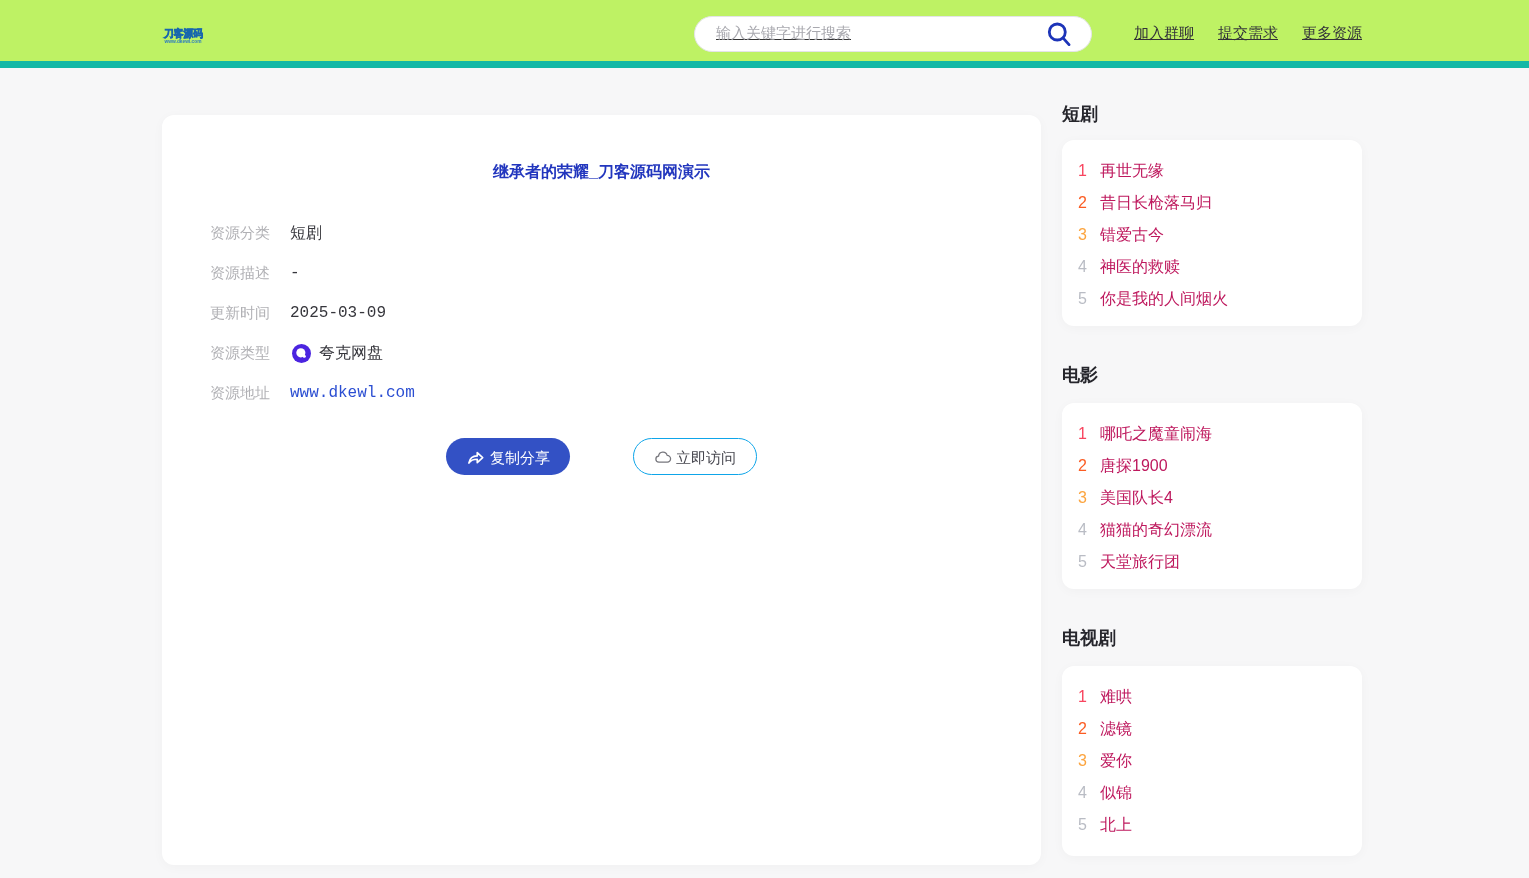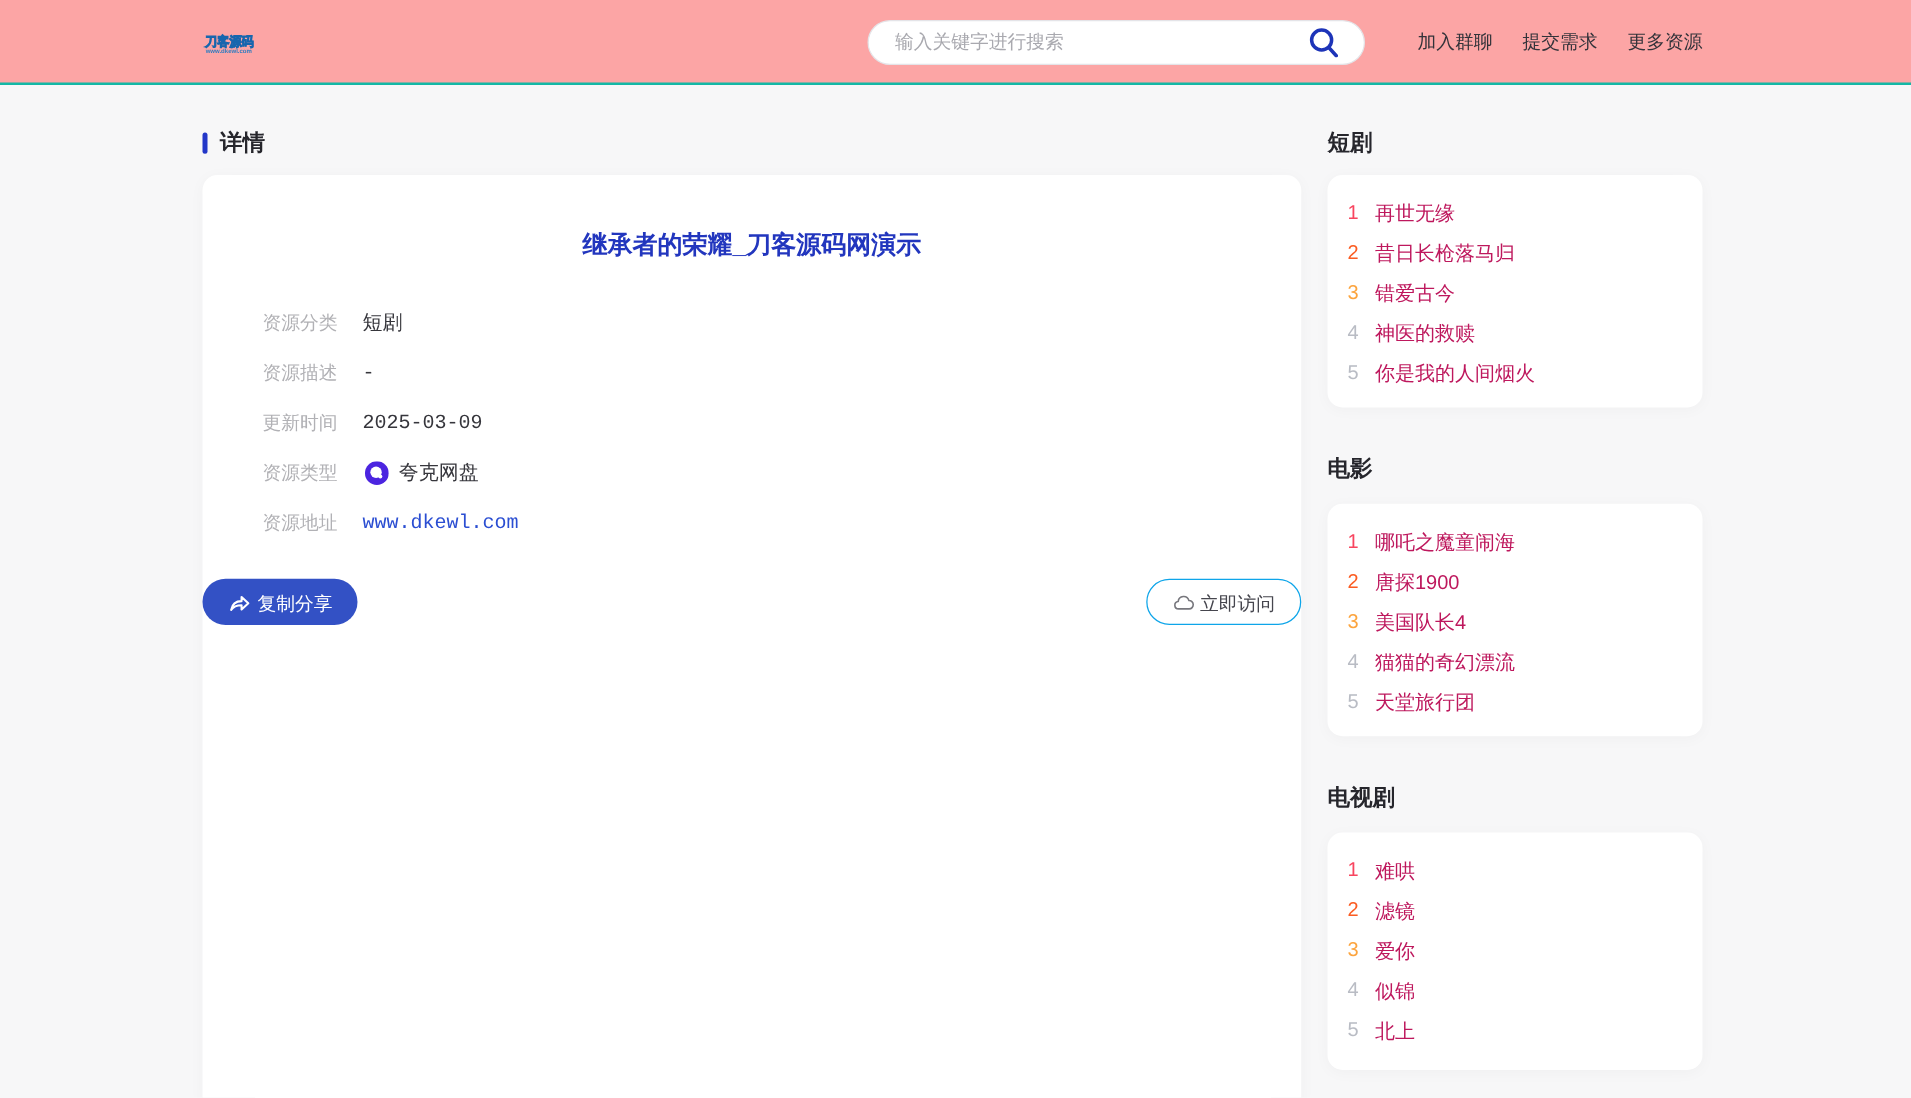--- a/index.html
+++ b/index.html
@@ -1,46 +1,46 @@
 <!DOCTYPE html>
 <html lang="zh"><head>
 <meta charset="utf-8">
 <title>详情</title>
 <style>
 * { margin:0; padding:0; box-sizing:border-box; }
 html,body { width:100%; height:878px; overflow:hidden; }
 body { font-family:"Liberation Sans", sans-serif; background:#f7f7f8; color:#333; }
 .container { width:1200px; margin:0 0 0 162px; }
 
-.header { background:#fca5a5; border-bottom:2px solid #14b8a6; height:68px; }
+.header { background:#bef264; border-bottom:7px solid #14b8a6; height:68px;text-decoration:underline; }
 .header .container { display:flex; align-items:center; height:67px; }
 .logo { width:43px; height:42px; display:block; }
 .search { margin-left:auto; width:398px; height:36px; border:1px solid #e4e4e8; border-radius:18px; background:#fff; position:relative; display:flex; align-items:center; }
 .search .ph { color:#a9a9af; font-size:15px; padding-left:21px; }
 .search svg { position:absolute; right:20px; top:5px; }
 .nav { display:flex; margin-left:42px; }
 .nav a { font-size:15px; color:#33333a; text-decoration:none; margin-left:24px; white-space:nowrap; }
 .nav a:first-child { margin-left:0; }
 
 .main { display:flex; padding-top:34px; }
 .col-l { width:879px; }
 .col-r { width:300px; margin-left:21px; }
 .sec-h { font-size:18px; line-height:25px; font-weight:bold; color:#26262c; display:flex; align-items:center; }
 .sec-h .bar { display:inline-block; width:4px; height:17px; border-radius:2px; background:#2337c8; margin-right:10px; }
 
 .card { background:#fff; border-radius:12px; box-shadow:0 2px 12px rgba(0,0,0,.03); }
 .detail { margin-top:13px; height:750px; padding-top:42px; }
-.detail h1 { text-align:center; font-size:20px; line-height:29px; font-weight:bold; color:#2236be; }
+.detail h1 { text-align:center; font-size:16px; line-height:29px; font-weight:bold; color:#2236be; }
 .rows { margin-top:27px; }
 .row { display:flex; align-items:center; height:40px; padding-left:48px;font-family:Liberation Mono, monospace; }
 .row .lab { width:60px; margin-right:20px; font-size:15px; color:#b1b1b5; flex:none; }
 .row .val { font-size:16px; color:#36363c; display:flex; align-items:center; }
 .row .val.link { color:#2b4ed2; }
 .row .val .qk { margin:0 8px 0 2px; display:block; }
-.btns { margin-top:25px; display:flex; justify-content:space-between;gap:33px; }
+.btns { margin-top:25px; display:flex; justify-content:center;gap:33px; }
 .btn { height:37px; width:124px; border-radius:19px; display:flex; align-items:center; justify-content:center; font-size:15px; padding-top:3px; box-sizing:border-box; }
 .btn svg { margin-right:4px; }
 .btn-blue { background:#3351c5; color:#fff; }
 .btn-white { background:#fff; border:1px solid #0ea5e9; color:#46464e; margin-left:30px; }
 
 .side-sec { margin-bottom:37px; }
 .side-card { margin-top:13px; padding:15px 0 11px; }
 .side-card li { list-style:none; height:32px; display:flex; align-items:center; padding-left:16px; font-size:16px; }
 .side-card .n { width:22px; flex:none; }
 .side-card .t { color:#be185d; }
@@ -65,21 +65,20 @@
     </div>
     <div class="nav">
       <a>加入群聊</a>
         <a>提交需求</a>
         <a>更多资源</a>
     </div>
   </div>
 </div>
 <div class="container main">
   <div class="col-l">
-    <div class="sec-h"><span class="bar"></span>详情</div>
     <div class="card detail">
       <h1>继承者的荣耀_刀客源码网演示</h1>
       <div class="rows">
         <div class="row">
             <span class="lab">资源分类</span>
             <span class="val">短剧</span>
           </div>
         <div class="row">
             <span class="lab">资源描述</span>
             <span class="val">-</span>

